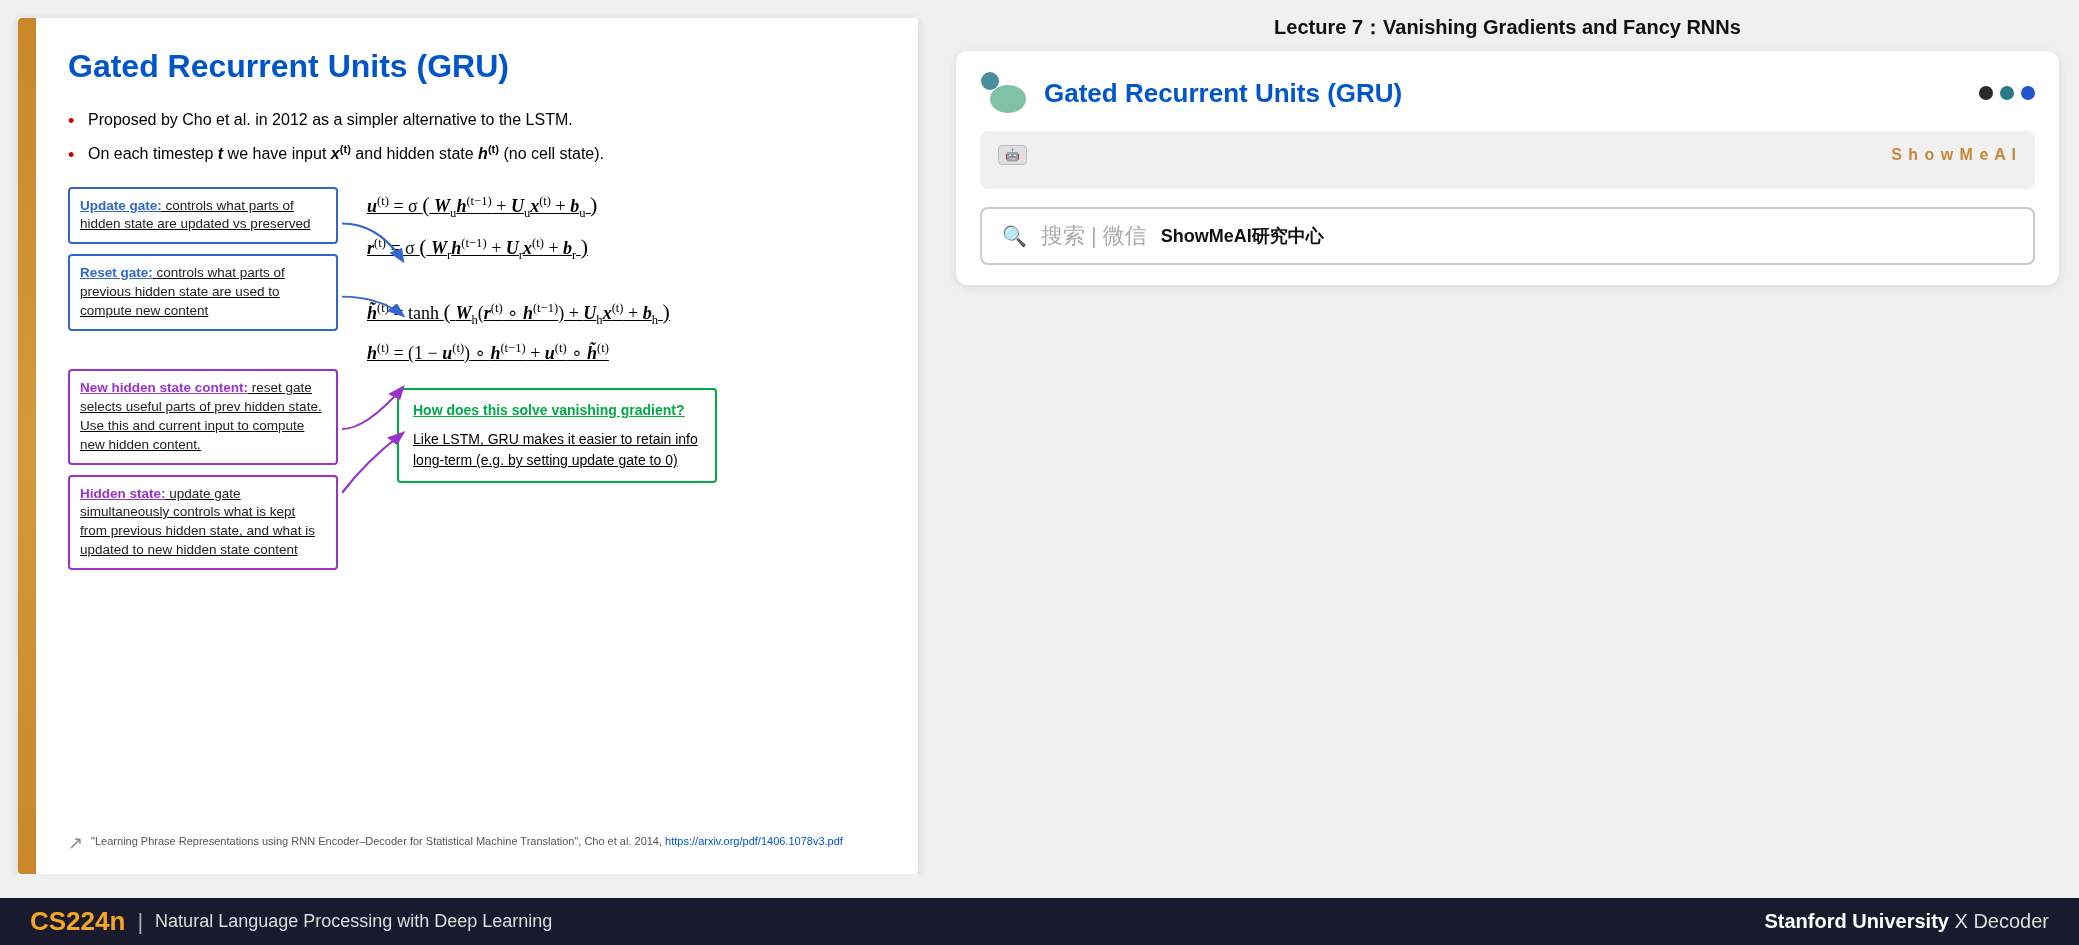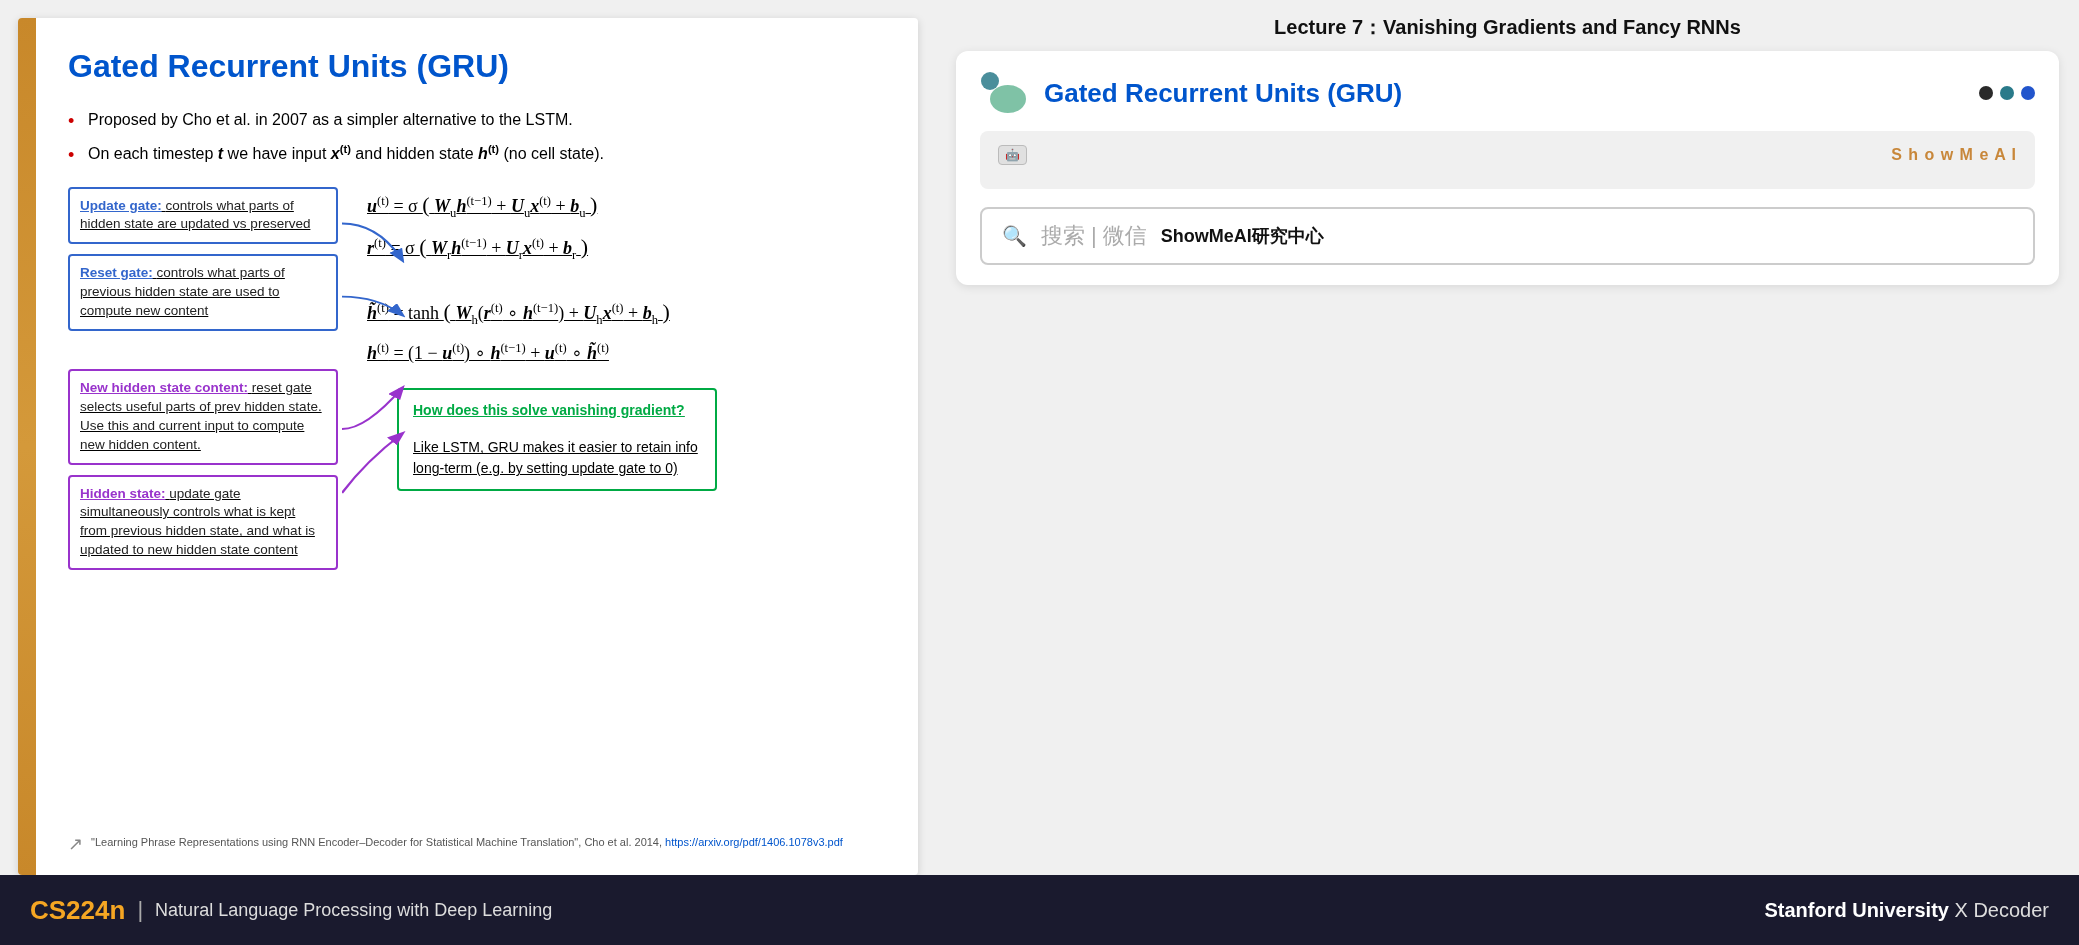--- a/index.html
+++ b/index.html
@@ -109,21 +109,21 @@
       max-width: 320px;
       margin-top: 20px;
       margin-left: auto;
       margin-right: auto;
     }
 
     .green-box .green-title {
       color: #00aa44;
       font-weight: bold;
       text-decoration: underline;
-      margin-bottom: 16px;
+      margin-bottom: 8px;
     }
 
     
     .slide-reference {
       position: absolute;
       bottom: 20px;
       left: 50px;
       right: 20px;
       font-size: 11px;
       color: #555;
@@ -287,27 +287,28 @@
       font-size: 18px;
       color: #111;
     }
 
     .search-text strong {
       font-weight: bold;
     }
 
     
     .bottom-bar {
-      height: 70px;
+      height: 47px;
       background: #1a1a2e;
       display: flex;
       align-items: center;
       justify-content: space-between;
       padding: 0 30px;
       flex-shrink: 0;
+      margin-top: 24px;
     }
 
     .bottom-left {
       display: flex;
       align-items: center;
       gap: 0;
     }
 
     .bottom-course {
       font-size: 26px;
@@ -394,21 +395,21 @@
 <body>
 
 <div class="main-content">
 
   <div class="slide-panel">
     <div class="slide-left-bar"></div>
 
     <h1 class="slide-title">Gated Recurrent Units (GRU)</h1>
 
     <ul class="slide-bullets">
-      <li>Proposed by Cho et al. in 2007 as a simpler alternative to the LSTM.</li>
+      <li>Proposed by Cho et al. in 2012 as a simpler alternative to the LSTM.</li>
       <li>On each timestep <em>t</em> we have input <strong><em>x</em><sup>(t)</sup></strong> and hidden state <strong><em>h</em><sup>(t)</sup></strong> (no cell state).</li>
     </ul>
 
     <div class="middle-section">
       <div class="left-annotations">
         <div class="annotation-box blue">
           <span class="box-title">Update gate:</span>
           <span> controls what parts of hidden state are updated vs preserved</span>
         </div>
         <div class="annotation-box blue">

